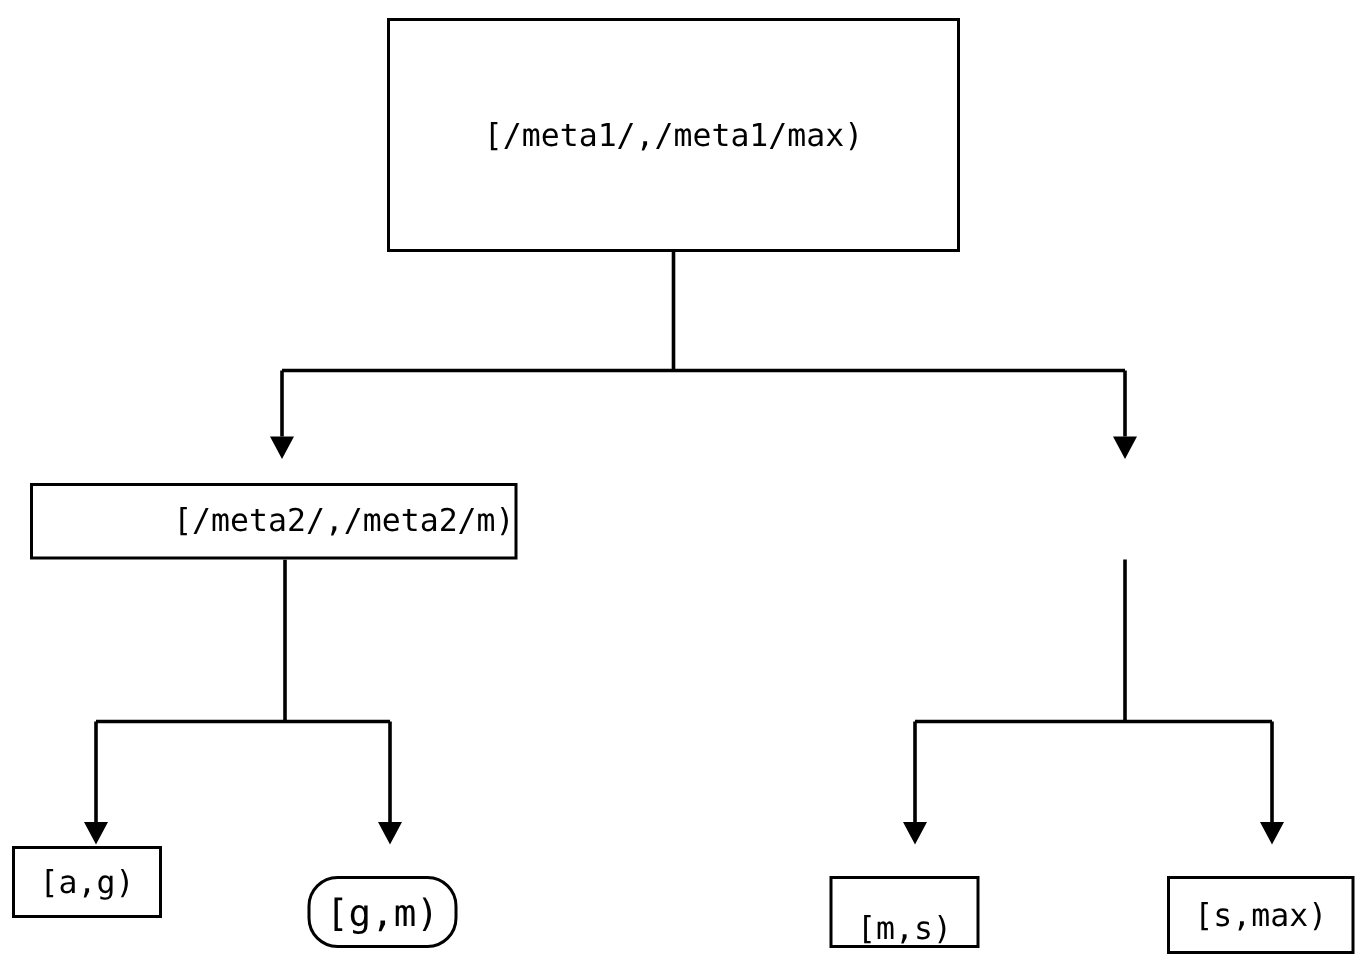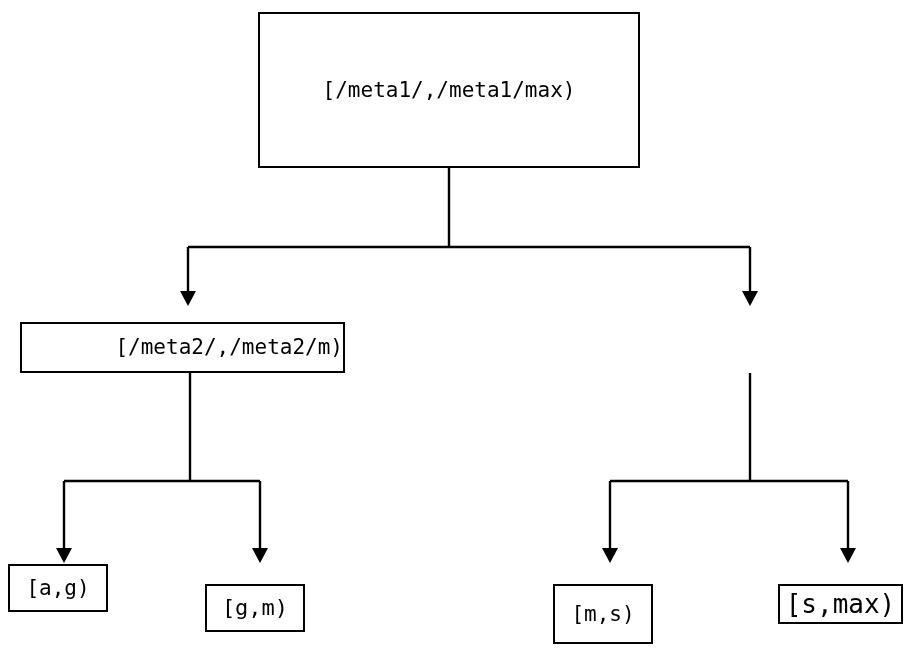--- a/index.html
+++ b/index.html
@@ -70,35 +70,37 @@
     top: 564px;
     width: 100px;
     height: 48px;
     font-size: 21px;
   }
   #node-leaf-gm {
     left: 205px;
     top: 584px;
     width: 100px;
     height: 48px;
-    font-size: 22px;
+    font-size: 25px;
+    border-radius: 20px;
   }
   #node-leaf-ms {
     left: 553px;
     top: 584px;
     width: 100px;
-    height: 60px;
+    height: 48px;
     font-size: 21px;
+    align-items: flex-end;
   }
   #node-leaf-smax {
     left: 778px;
     top: 584px;
     width: 125px;
-    height: 40px;
-    font-size: 26px;
+    height: 52px;
+    font-size: 21px;
   }
   .edge-line {
     stroke: #000000;
     stroke-width: 2.4;
     fill: none;
     stroke-linecap: butt;
   }
   .arrow-head {
     fill: #000000;
     stroke: none;

